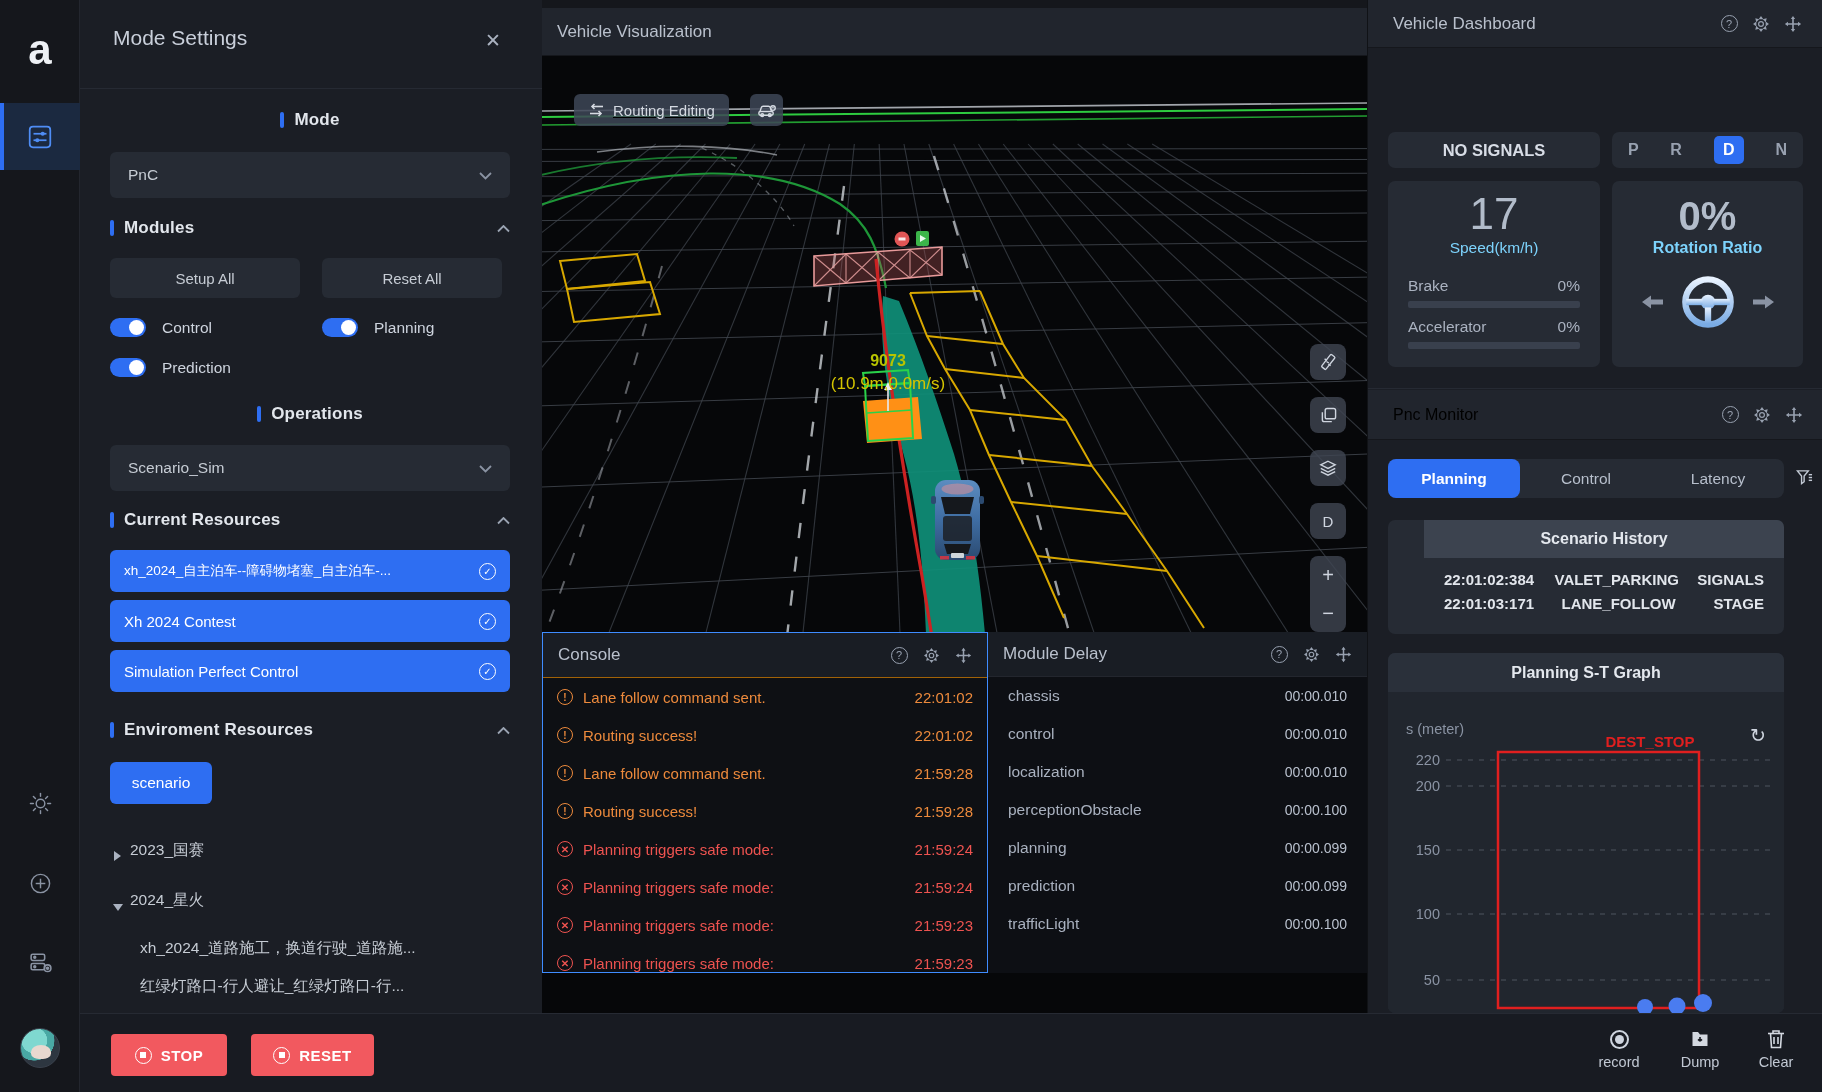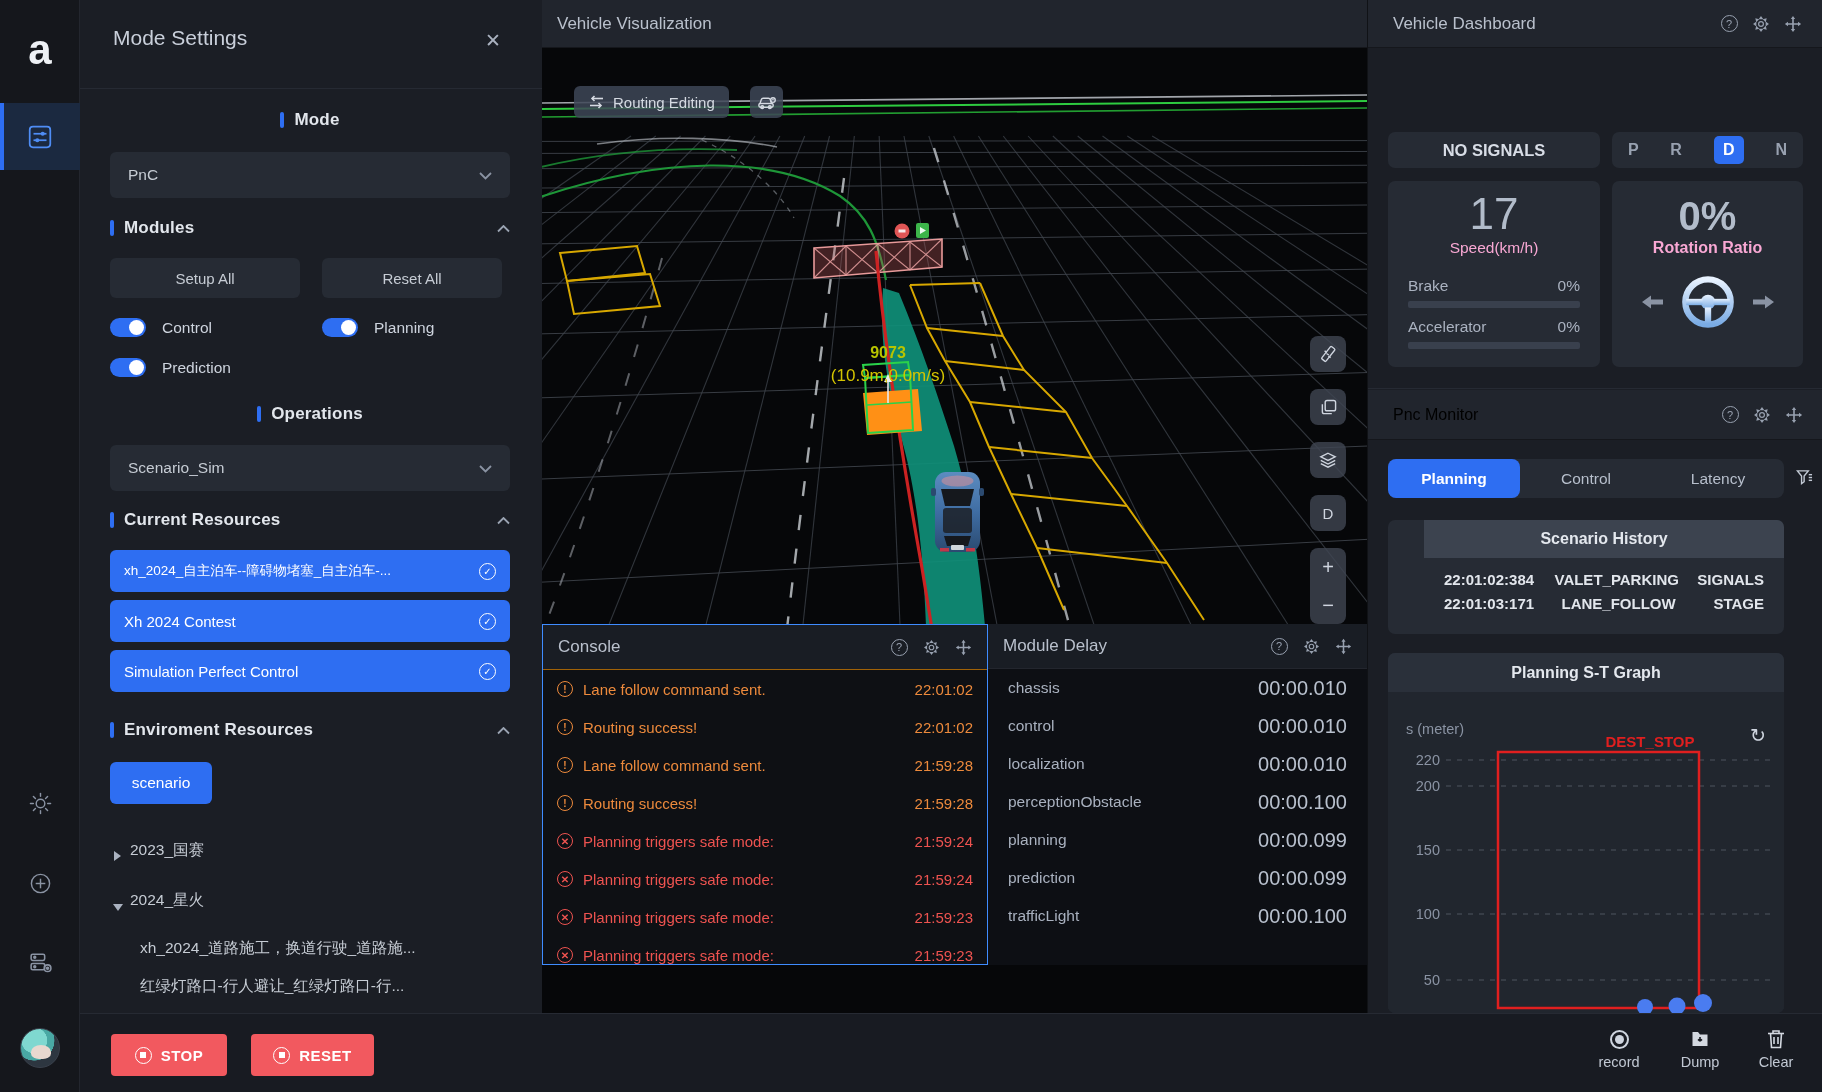--- a/index.html
+++ b/index.html
@@ -40,64 +40,64 @@
   .res-item { height:42px; background:#2e6ef2; border-radius:6px; display:flex; align-items:center; padding:0 14px; color:#fff; font-size:15px; }
   .res-item .txt { white-space:nowrap; overflow:hidden; }
   .ckc { margin-left:auto; flex:0 0 auto; width:17px; height:17px; border:1.6px solid #fff; border-radius:50%; display:flex; align-items:center; justify-content:center; font-size:10px; color:#fff; }
   .pill { width:102px; height:42px; background:#2e6ef2; border-radius:6px; display:flex; align-items:center; justify-content:center; color:#fff; font-size:15.5px; }
   .treerow { display:flex; align-items:flex-end; height:24px; font-size:15.5px; color:#c6ccd4; }
   .caret-r { width:0; height:0; border-left:7px solid #aab2c0; border-top:5px solid transparent; border-bottom:5px solid transparent; margin:0 9px 0 4px; }
   .caret-d { width:0; height:0; border-top:7px solid #aab2c0; border-left:5px solid transparent; border-right:5px solid transparent; margin:0 7px 0 3px; }
   .treechild { padding-left:30px; }
 
   
-  .viz { position:absolute; left:542px; top:0; width:975px; height:1013px; background:#060709; }
+  .viz { position:absolute; left:542px; top:8px; width:975px; height:1013px; background:#060709; }
   .pheader { height:48px; background:#21252d; border-bottom:1px solid #15171c; display:flex; align-items:center; padding:0 15px; }
   .pheader .pt { font-size:17px; color:#b9c0cc; }
   .htools { margin-left:auto; display:flex; gap:14px; color:#98a1b0; align-items:center; }
   .htools .hi { width:18px; height:18px; display:flex; align-items:center; justify-content:center; }
   .qmark { width:17px; height:17px; border:1.4px solid #98a1b0; border-radius:50%; font-size:11px; display:flex; align-items:center; justify-content:center; }
   .viz-body { position:relative; width:825px; height:624px; overflow:hidden; background:#060709; }
   .scene { position:absolute; left:0; top:0; }
-  .rbtns { position:absolute; left:32px; top:38px; display:flex; gap:21px; }
+  .rbtns { position:absolute; left:32px; top:38px; display:flex; gap:21px;text-decoration:underline; }
   .rbtn { height:32px; border-radius:6px; background:rgba(62,70,87,.85); display:flex; align-items:center; justify-content:center; gap:8px; color:#d5dae2; font-size:15px; padding:0 14px; }
   .rbtn.sq { width:33px; padding:0; }
   .sidebar3d { position:absolute; left:768px; top:288px; width:36px; display:flex; flex-direction:column; gap:17px; }
   .tb { width:36px; height:36px; border-radius:8px; background:rgba(64,70,82,.8); color:#cfd5df; display:flex; align-items:center; justify-content:center; font-size:15px; }
   .tbz { width:36px; height:76px; border-radius:8px; background:rgba(64,70,82,.8); color:#cfd5df; display:flex; flex-direction:column; }
   .tbz div { flex:1; display:flex; align-items:center; justify-content:center; font-size:20px; }
   .coordpill { position:absolute; right:20px; bottom:14px; background:rgba(5,6,8,.9); border-radius:3px; padding:5px 12px; font-size:14.5px; color:#eef1f5; }
 
   
   .lowrow { position:absolute; left:0; top:624px; width:825px; height:341px; display:flex; }
   .console { width:446px; height:341px; background:#0e1014; border:1px solid #3f8cff; display:flex; flex-direction:column; }
   .con-rows { overflow:hidden; flex:1; }
   .crow { height:38px; display:flex; align-items:center; padding:0 14px; font-size:15px; }
   .crow .ct { margin-left:10px; }
   .crow .time { margin-left:auto; }
   .warn { color:#ed8a3c; } .error { color:#ee5350; }
   .cicon { width:16px; height:16px; border:1.6px solid currentColor; border-radius:50%; display:flex; align-items:center; justify-content:center; font-size:10px; font-weight:bold; flex:0 0 auto; }
   .mdelay { flex:1; height:341px; background:#0d0f14; display:flex; flex-direction:column; }
   .mrow { height:38px; display:flex; align-items:center; padding:0 20px; }
   .mrow .mn { font-size:15.5px; color:#a9b1bf; }
-  .mrow .mv { margin-left:auto; font-size:20px; color:#b9c1ce; }
+  .mrow .mv { margin-left:auto; font-size:14px; color:#b9c1ce; }
 
   
   .right { position:absolute; left:1367px; top:0; width:455px; height:1013px; background:#1b1e25; border-left:1px solid #101216; }
   .box { position:absolute; background:#262b34; border-radius:7px; }
   .autobox { left:20px; top:83px; width:415px; height:37px; display:flex; align-items:center; justify-content:center; font-size:16.5px; font-weight:bold; color:#dfe3ea; letter-spacing:.5px; }
   .sigbox { left:20px; top:132px; width:212px; height:36px; display:flex; align-items:center; justify-content:center; font-size:16.5px; font-weight:bold; color:#d8dde6; }
   .gearbox { left:244px; top:132px; width:191px; height:36px; display:flex; align-items:center; justify-content:space-around; }
   .gear { font-size:16px; font-weight:bold; color:#98a1b0; }
   .gear.sel { width:30px; height:28px; background:#2e6ef2; color:#fff; border-radius:5px; display:flex; align-items:center; justify-content:center; }
   .speedbox { left:20px; top:181px; width:212px; height:186px; }
   .rotbox { left:244px; top:181px; width:191px; height:186px; text-align:center; }
   .bignum { text-align:center; font-size:44px; color:#b2bcca; margin-top:10px; line-height:46px; }
   .bignum2 { font-size:40px; font-weight:bold; color:#b2bcca; margin-top:14px; line-height:42px; }
-  .sublabel { text-align:center; font-size:15.5px; color:#f9a8d4; margin-top:2px; }
+  .sublabel { text-align:center; font-size:15.5px; color:#7dd3fc; margin-top:2px; }
   .sublabel.b { font-weight:bold; font-size:16px; }
   .pedrow { display:flex; padding:0 20px; margin-top:20px; font-size:15.5px; color:#aab2c0; }
   .pedrow .pv { margin-left:auto; color:#aab2c0; }
   .pedbar { height:7px; background:#39404d; border-radius:2px; margin:6px 20px 0 20px; }
   .wheelrow { display:flex; align-items:center; justify-content:center; gap:16px; margin-top:16px; }
   .rdiv { position:absolute; left:0; top:388px; width:455px; height:1px; background:#262a33; }
   .pnc-header { position:absolute; left:0; top:390px; width:455px; height:50px; background:#21252d; border-bottom:1px solid #15171c; display:flex; align-items:center; padding:0 20px 0 25px; }
   .tabs { position:absolute; left:20px; top:459px; width:396px; height:39px; background:#262b34; border-radius:8px; display:flex; }
   .tab { width:132px; display:flex; align-items:center; justify-content:center; font-size:15.5px; color:#b7bfcc; }
   .tab.active { background:#2e6ef2; color:#fff; font-weight:bold; border-radius:8px; }

